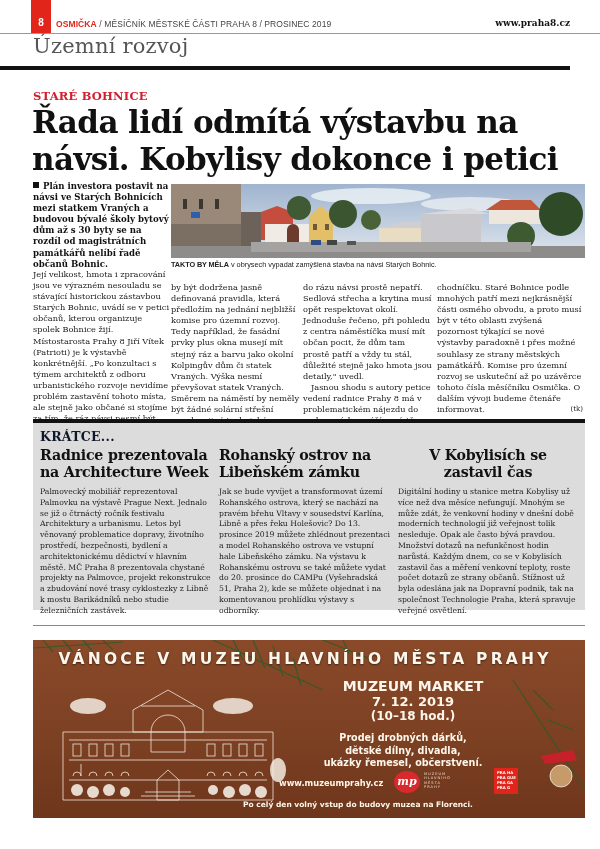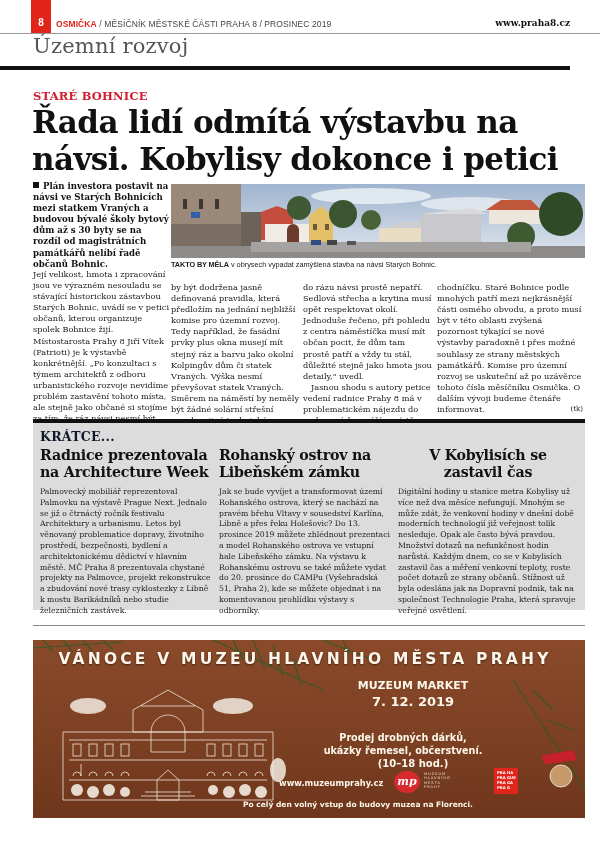--- a/index.html
+++ b/index.html
@@ -56,23 +56,23 @@
   .bh3 { left: 398px; top: 447px; width: 180px; text-align: center; }
   .bb3 { left: 398px; top: 487px; width: 184px; }
   .brief-bottom-rule { position: absolute; left: 33px; top: 625px; width: 552px; height: 1px; background: #888; }
 
   .ad { position: absolute; left: 33px; top: 640px; width: 552px; height: 178px; overflow: hidden;
         background: linear-gradient(180deg, #8a4a2a 0%, #7b3f22 60%, #6e361c 100%); }
   .ad-title { position: absolute; left: 0; width: 544px; top: 10px; text-align: center; font-family: "DejaVu Sans", sans-serif;
               font-weight: bold; font-size: 15.5px; letter-spacing: 3.2px; color: #fdf6ea; text-shadow: 0 1px 2px rgba(0,0,0,.5); }
   .ad-market { position: absolute; left: 280px; width: 200px; top: 38px; text-align: center; font-family: "DejaVu Sans", sans-serif;
                font-weight: bold; color: #fdf6ea; }
-  .ad-market .m1 { font-size: 11px; line-height: 16px; }
+  .ad-market .m1 { font-size: 14px; line-height: 16px; }
   .ad-market .m2 { font-size: 13px; line-height: 16px; }
-  .ad-market .m3 { font-size: 10px; line-height: 12px; margin-top: 48px; }
+  .ad-market .m3 { font-size: 12px; line-height: 12px; }
   .ad-offer { position: absolute; left: 220px; width: 300px; top: 92px; text-align: center; font-family: "DejaVu Sans", sans-serif;
               font-weight: bold; font-size: 9.6px; line-height: 12.5px; color: #fdf6ea; }
   .ad-url { position: absolute; left: 246px; top: 138px; font-family: "DejaVu Sans", sans-serif; font-weight: bold;
             font-size: 8.3px; color: #fdf6ea; }
   .ad-logo { position: absolute; left: 361px; top: 131px; width: 26px; height: 22px; border-radius: 50%; background: #d62a2e;
              color: #fff; font-family: "DejaVu Serif", serif; font-style: italic; font-weight: bold; font-size: 11px;
              text-align: center; line-height: 22px; }
   .ad-logo-text { position: absolute; left: 391px; top: 132px; font-family: "DejaVu Sans", sans-serif; font-size: 3.6px;
                   line-height: 4.4px; color: #e9d7c8; letter-spacing: 1px; width: 34px; }
   .ad-praha { position: absolute; left: 461px; top: 128px; width: 24px; height: 26px; background: #e1251b; color: #fff;
@@ -227,20 +227,21 @@
     </g>
   </svg>
   <div class="ad-title">VÁNOCE V MUZEU HLAVNÍHO MĚSTA PRAHY</div>
   <div class="ad-market">
     <div class="m1">MUZEUM MARKET</div>
     <div class="m2">7. 12. 2019</div>
     <div class="m3">(10–18 hod.)</div>
   </div>
   <div class="ad-offer">
     <div>Prodej drobných dárků,</div>
+    <div>dětské dílny, divadla,</div>
     <div>ukázky řemesel, občerstvení.</div>
   </div>
   <div class="ad-url">www.muzeumprahy.cz</div>
   <div class="ad-logo">mp</div>
   <div class="ad-logo-text">MUZEUM HLAVNÍHO MĚSTA PRAHY</div>
   <div class="ad-praha">
     <div>PRA HA</div>
     <div>PRA GUE</div>
     <div>PRA GA</div>
     <div>PRA G</div>

